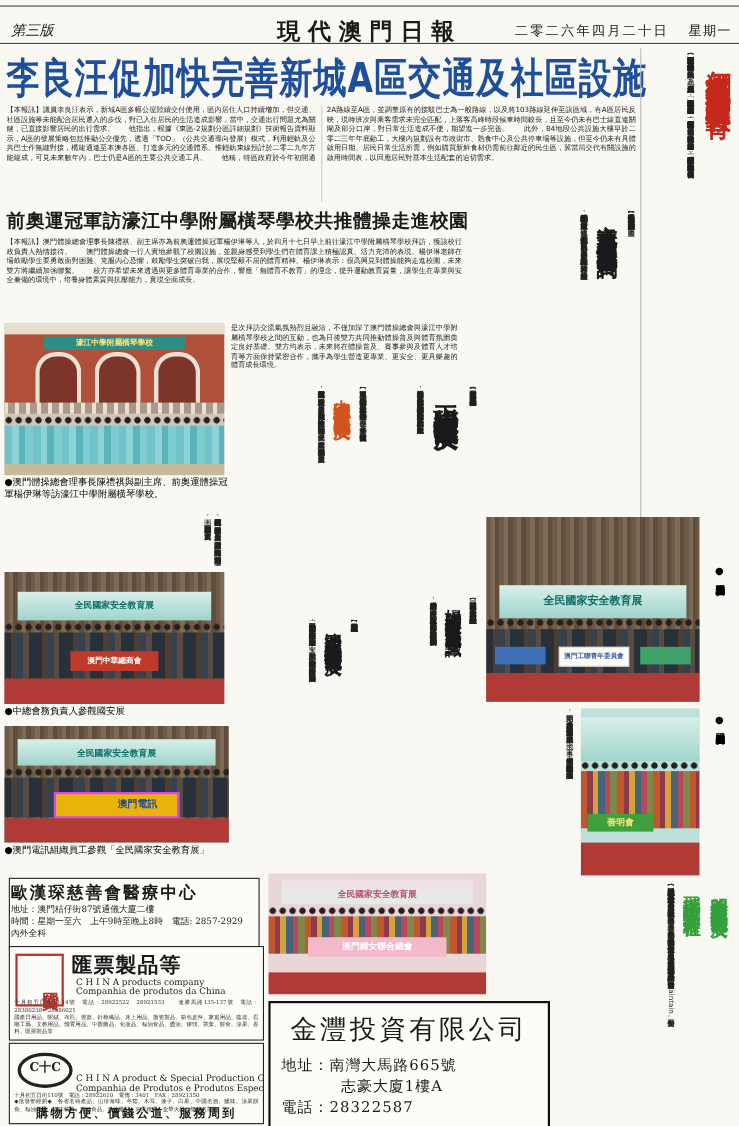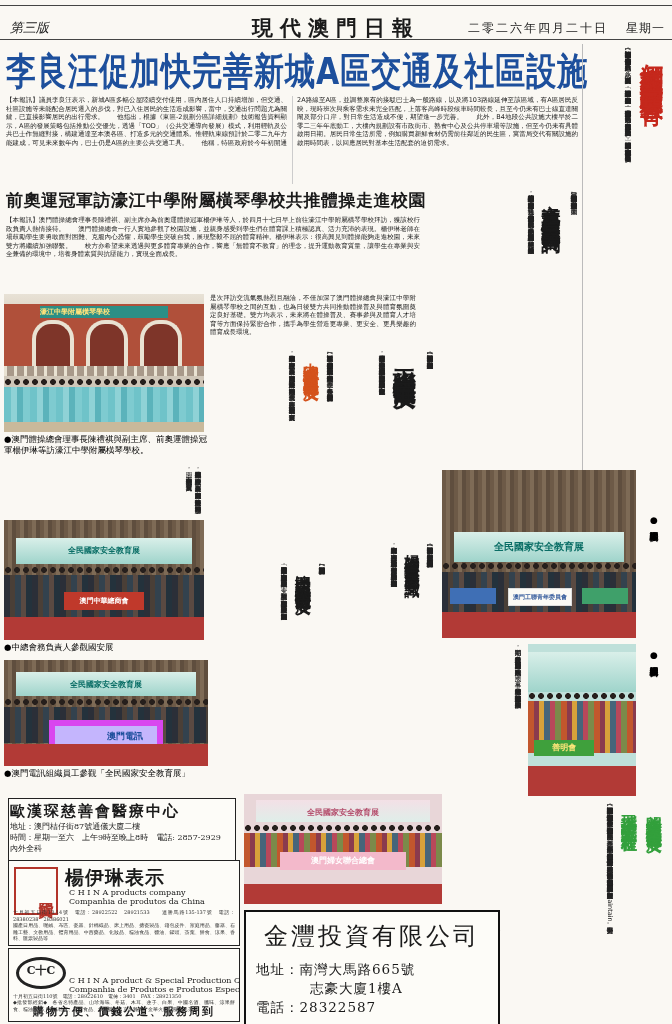--- a/index.html
+++ b/index.html
@@ -68,21 +68,21 @@
   .carpet{position:absolute;left:0;right:0;bottom:0;background:#b23a36;}
   .fbanner{position:absolute;text-align:center;font-weight:bold;overflow:hidden;white-space:nowrap;}
   #p1{left:4px;top:294px;width:200px;height:138px;}
   #p1 .sky{position:absolute;left:0;top:0;right:0;height:26px;background:linear-gradient(#e8e2d6,#d8cfbe);}
   #p1 .bldg{position:absolute;left:0;top:10px;right:0;height:70px;background:#b0503a;}
   #p1 .arch{position:absolute;top:26px;width:34px;height:44px;border:4px solid #e9e2d2;border-bottom:none;
             border-radius:19px 19px 0 0;background:#7e3529;}
   #p1 .rail{position:absolute;left:0;right:0;top:72px;height:10px;
             background:repeating-linear-gradient(90deg,#e9e2d2 0 3px,#a8998a 3px 10px);}
   #p1 .pbanner{position:absolute;left:18%;right:18%;top:12px;height:12px;background:#2c8f86;color:#ffe27a;
-            font-size:7px;font-weight:bold;line-height:12px;}
+            font-size:7px;font-weight:bold;text-align:center;line-height:12px;}
   #p2{left:4px;top:520px;width:200px;height:120px;}
   #p3{left:4px;top:660px;width:204px;height:106px;}
   #p4{left:442px;top:470px;width:194px;height:168px;}
   #p5{left:528px;top:644px;width:108px;height:152px;background:#bfe0da;}
   #p6{left:244px;top:794px;width:198px;height:110px;background:#e8d6d8;}
   
   .ad{position:absolute;background:#fdfcf8;border:1.5px solid #222;
       font-family:"DejaVu Serif","Liberation Serif",serif;overflow:hidden;}
   #ad-clinic{left:8px;top:798px;width:224px;height:58px;padding:3px 1px;}
   #ad-clinic .t{font-size:15px;font-weight:bold;letter-spacing:2px;}
@@ -195,21 +195,21 @@
 </div>
 <div id="cap-p2" class="abs cap">●中總會務負責人參觀國安展</div>
 
 <div id="p3" class="photo">
   <div class="wood"></div>
   <div class="banner-teal" style="top:12px;height:24px;">
     <span class="banner-title" style="font-size:8px;line-height:24px;">全民國家安全教育展</span>
   </div>
   <div class="heads" style="top:38px;height:10px;"></div>
   <div class="crowd" style="top:47px;height:36px;"></div>
-  <div class="fbanner" style="left:22%;right:22%;top:60px;height:20px;background:#c4b5fd;color:#1d4f9c;font-size:9px;line-height:20px;border:6px solid #d946ef;padding-left:38px;">澳門電訊</div>
+  <div class="fbanner" style="left:22%;right:22%;top:60px;height:20px;background:#eab308;color:#1d4f9c;font-size:9px;line-height:20px;border:2px solid #d946ef;padding-left:38px;">澳門電訊</div>
   <div class="carpet" style="height:22px;"></div>
 </div>
 <div id="cap-p3" class="abs cap">●澳門電訊組織員工參觀「全民國家安全教育展」</div>
 
 <div id="p4" class="photo">
   <div class="wood"></div>
   <div class="banner-teal" style="top:62px;height:30px;">
     <span class="banner-title" style="font-size:10px;line-height:30px;">全民國家安全教育展</span>
   </div>
   <div class="heads" style="top:92px;height:11px;"></div>
@@ -243,21 +243,21 @@
 
 <div id="ad-clinic" class="ad">
   <div class="t">歐漢琛慈善會醫療中心</div>
   <div class="l">地址：澳門桔仔街87號通儀大廈二樓</div>
   <div class="l">時間：星期一至六　上午9時至晚上8時　電話: 2857-2929</div>
   <div class="l">內外全科</div>
 </div>
 
 <div id="ad-goods" class="ad">
   <div class="seal">國貨</div>
-  <div class="cn">楊伊琳表示</div>
+  <div class="cn">匯票製品等</div>
   <div class="en">
     <span>C H I N A  products company</span><br>
     <span>Companhia de produtos da China</span>
   </div>
   <div class="tiny" style="top:48px;">十月初五日街13-14號　電話：28922522　28921533　　連勝馬路135-137號　電話：28380238　28386021</div>
   <div class="tiny" style="top:61px;">國產日用品、呢絨、布匹、瓷器、針棉織品、床上用品、搪瓷製品、箱包皮件、家庭用品、藤器、石雕工藝、文教用品、體育用品、中西藥品、化妝品、糧油食品、醬油、罐頭、茶葉、餅食、涼果、香料、匯票製品等</div>
 </div>
 
 <div id="ad-special" class="ad">
   <div class="oval">C十C</div>

